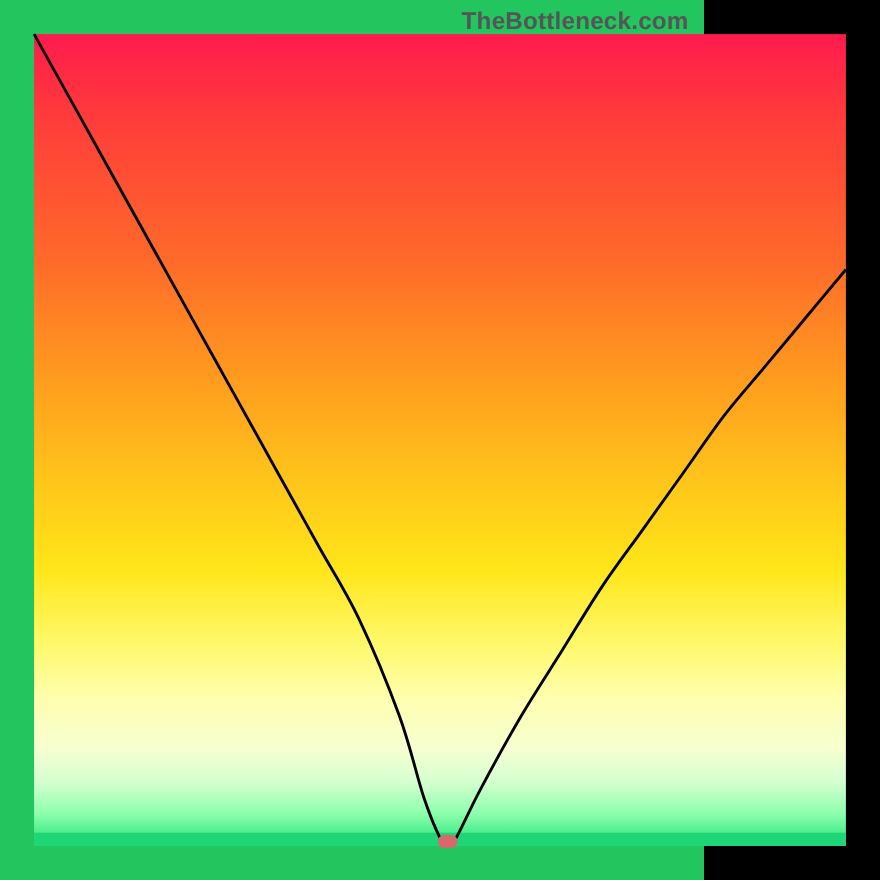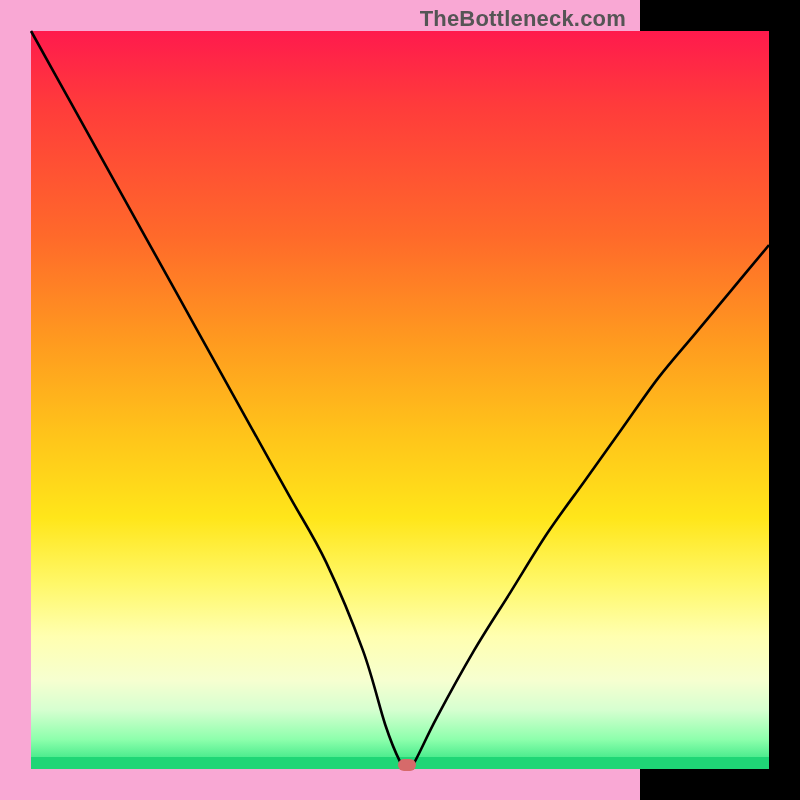--- a/index.html
+++ b/index.html
@@ -8,21 +8,21 @@
     width: 800px;
     height: 800px;
     background: #000;
     font-family: Arial, Helvetica, sans-serif;
     overflow: hidden;
   }
   .frame {
     position: relative;
     width: 640px;
     height: 800px;
-    background: #f9a8d4;
+    background: #22c55e;
   }
   .watermark {
     position: absolute;
     top: 6px;
     right: 14px;
     color: #555;
     font-size: 22px;
     font-weight: 600;
     letter-spacing: 0.2px;
     user-select: none;

